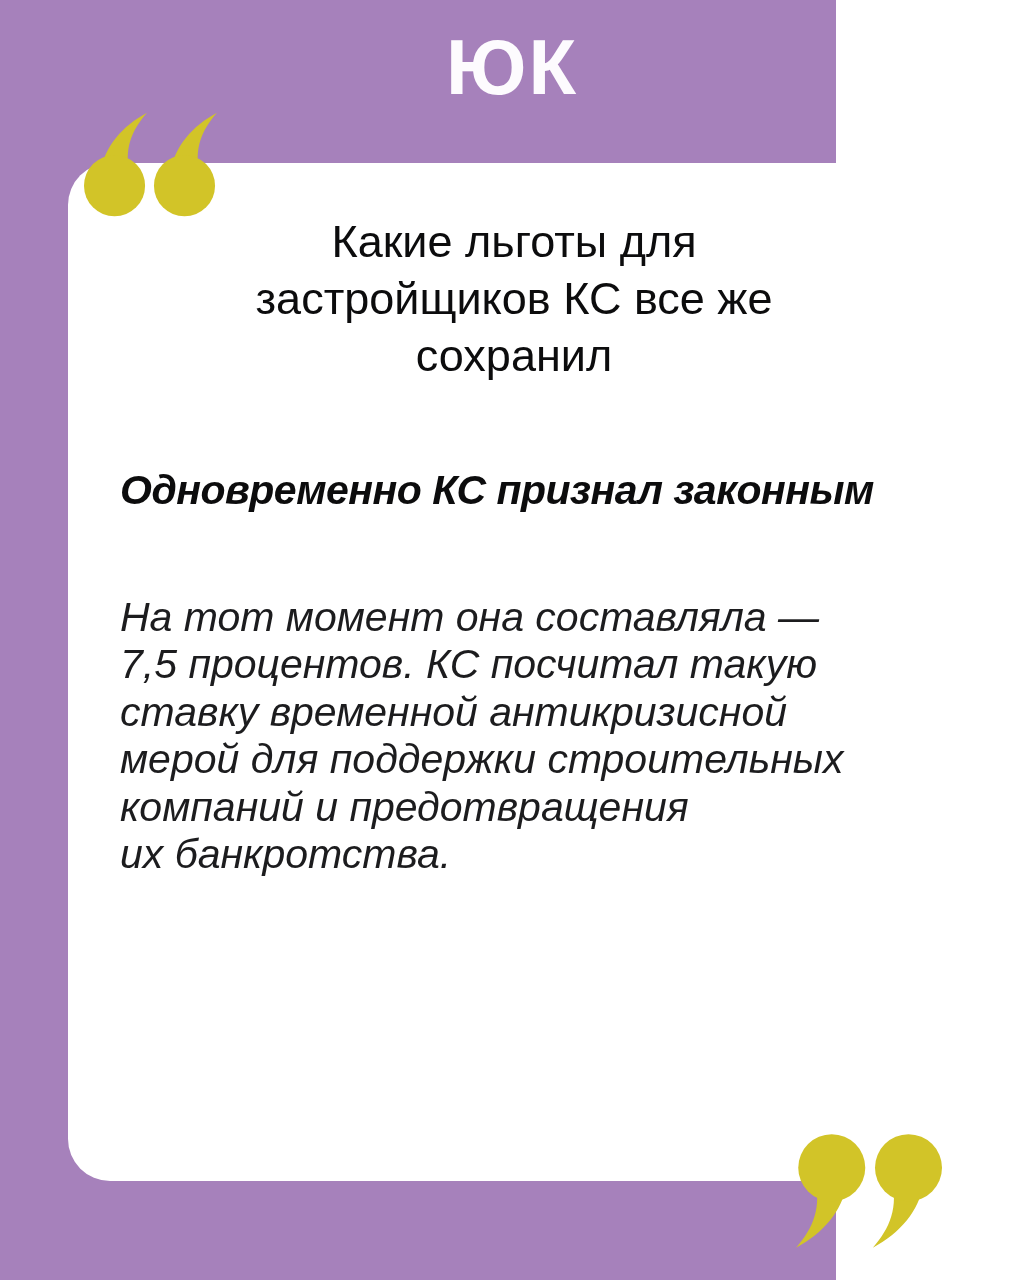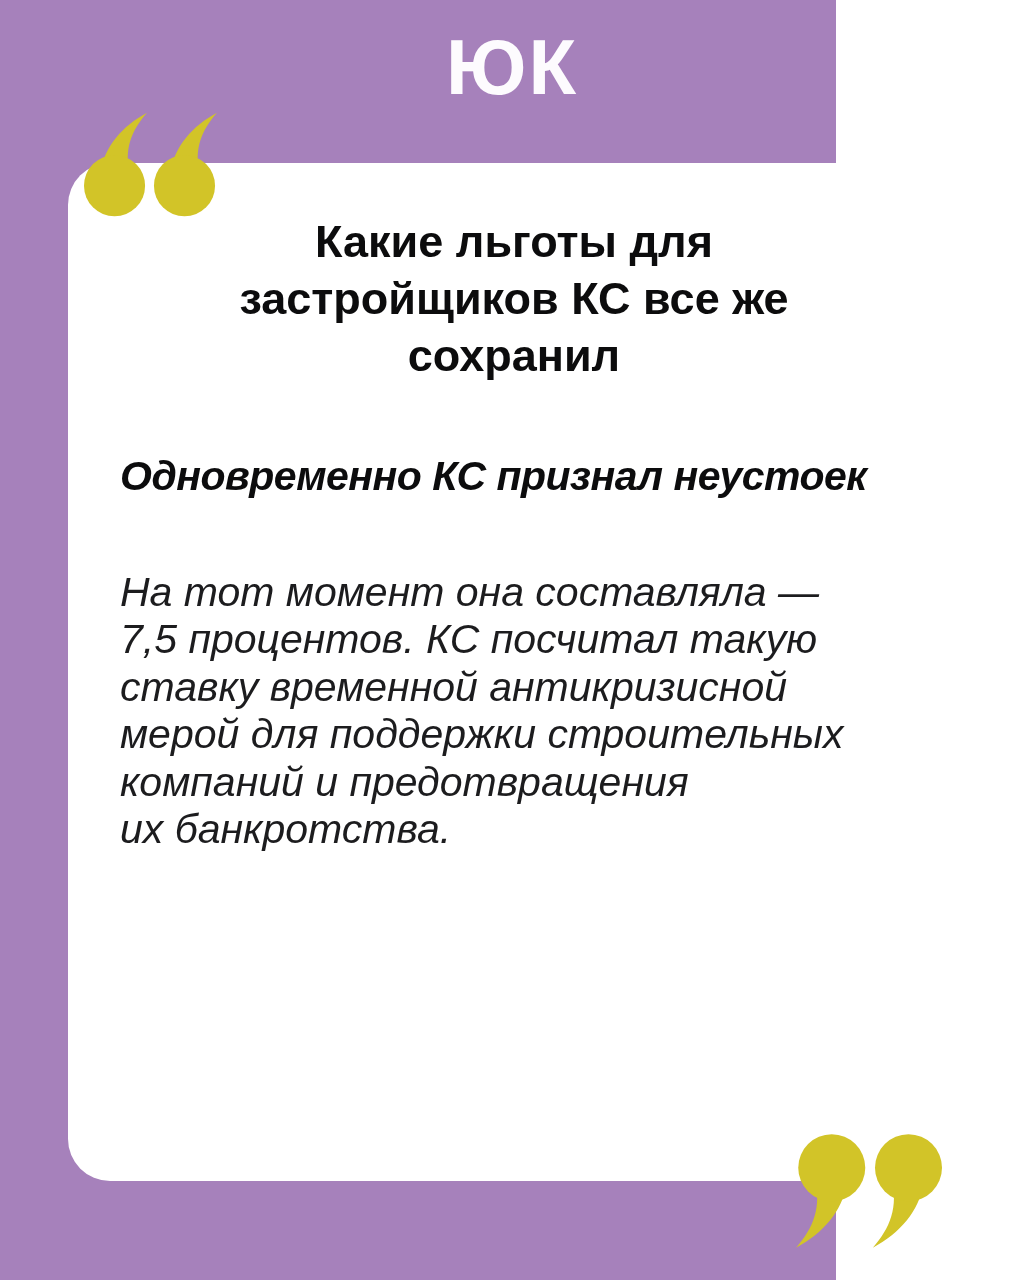--- a/index.html
+++ b/index.html
@@ -37,38 +37,38 @@
     z-index: 2;
     line-height: 0;
   }
   .quote-open { left: 84px; top: 111px; }
   .quote-close { left: 795px; top: 1131px; }
   .card-title {
     width: 100%;
     text-align: center;
     color: #0c0c0d;
     font-size: 45px;
-    font-weight: 700;
+    font-weight: 400;
     line-height: 57px;
     white-space: pre-line;
-    margin-bottom: 21px;
+    margin-bottom: 35px;
   }
   .body-text {
     color: #1c1c1e;
     font-size: 41px;
     font-style: italic;
     line-height: 47.5px;
     white-space: pre-line;
   }
   .lead {
     font-weight: 700;
     color: #0c0c0d;
     letter-spacing: -0.5px;
   }
-  .para2 { margin-top: 21px; }
+  .para2 { margin-top: 32px; }
 </style>
 </head>
 <body>
 
 <div class="canvas">
 
   <div class="logo">ЮК</div>
 
   <div class="quote quote-open">
     <svg width="134" height="108" viewBox="0 0 136 106" xmlns="http://www.w3.org/2000/svg" aria-hidden="true">
@@ -81,21 +81,21 @@
       <use href="#comma"></use>
       <use href="#comma" transform="translate(71,0)"></use>
     </svg>
   </div>
 
   <div class="card">
     <div class="card-title">Какие льготы для
 застройщиков КС все же
 сохранил</div>
     <div class="body-text">
-      <div class="lead">Одновременно КС признал неустоек</div>
+      <div class="lead">Одновременно КС признал законным</div>
       <div class="para2">На тот момент она составляла —
 7,5 процентов. КС посчитал такую
 ставку временной антикризисной
 мерой для поддержки строительных
 компаний и предотвращения
 их банкротства.</div>
     </div>
   </div>
 
   <div class="quote quote-close">

